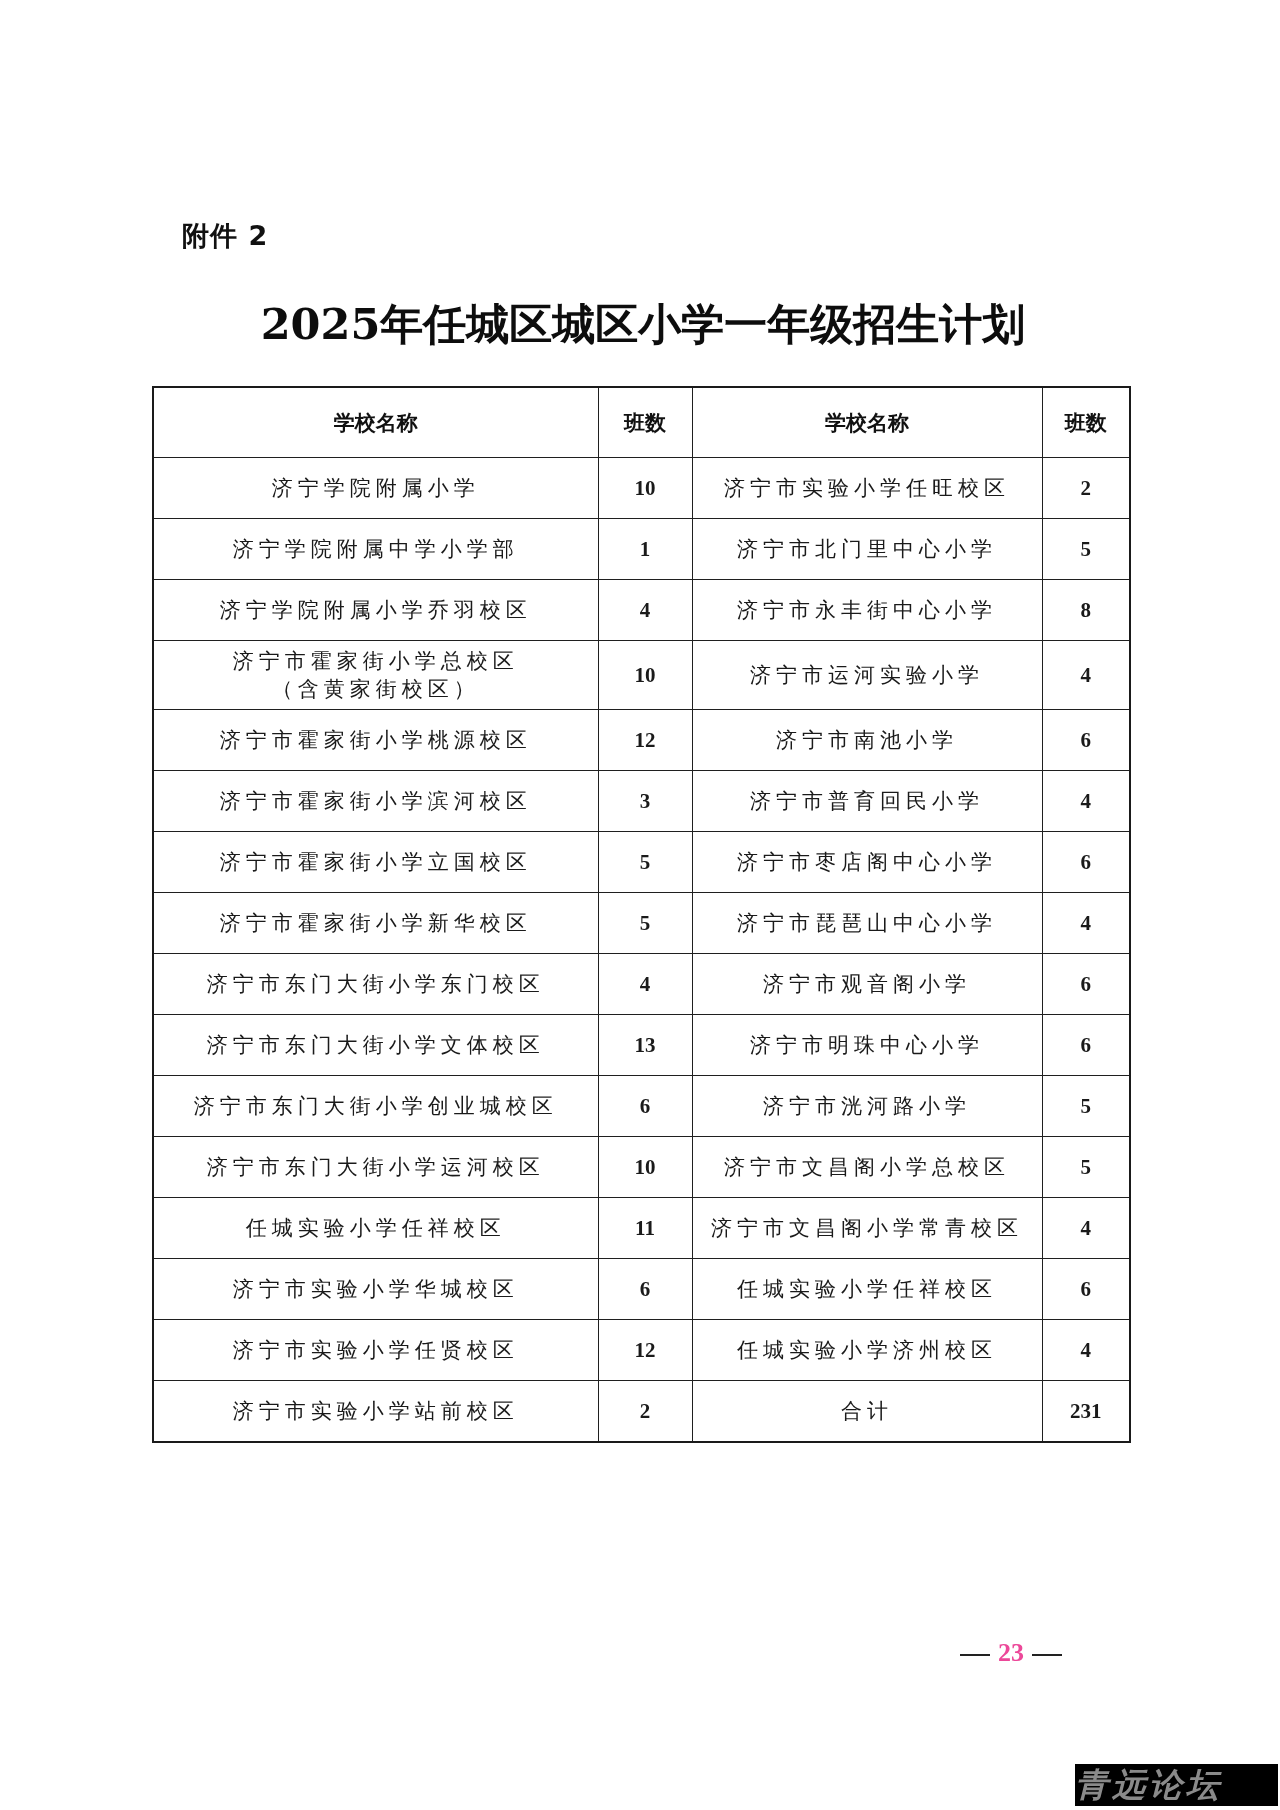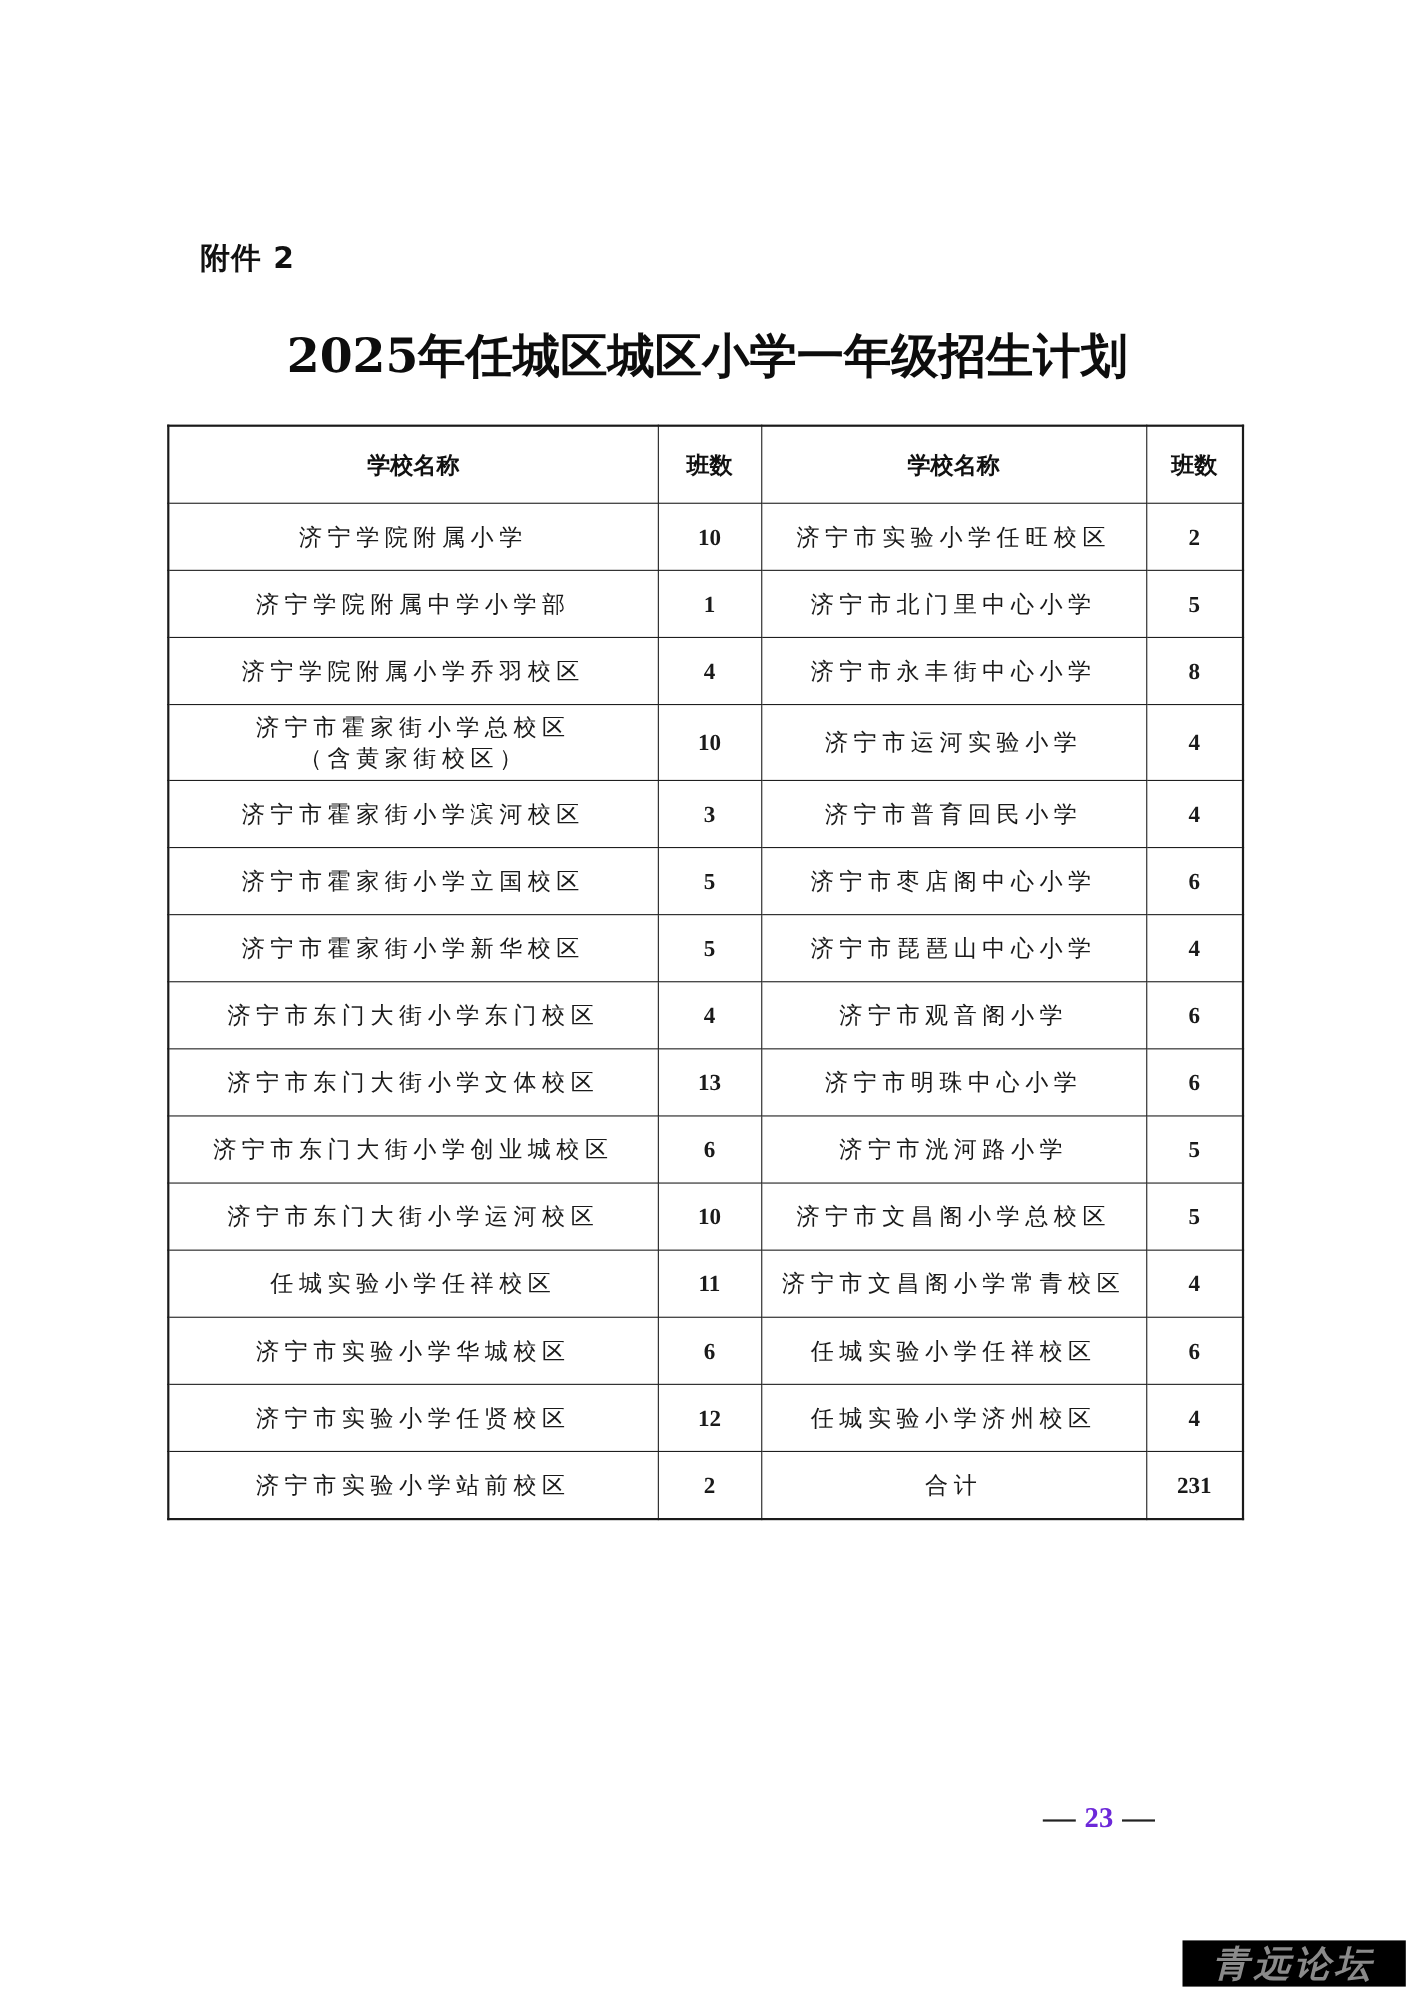--- a/index.html
+++ b/index.html
@@ -83,26 +83,26 @@
       font-family: "Liberation Serif", "DejaVu Serif", serif;
       font-weight: bold;
       font-size: 22px;
     }
     .name-line { display: block; }
     .page-number {
       position: absolute;
       left: 940px;
       top: 1636px;
       width: 130px;
-      text-align: left;
+      text-align: right;
       font-family: "Liberation Serif", "DejaVu Serif", serif;
       font-weight: bold;
       font-size: 26px;
       line-height: 34px;
-      color: #6d28d9;
+      color: #ec4899;
       white-space: nowrap;
     }
     .page-number .dash {
       display: inline-block;
       width: 30px;
       height: 2px;
       background: #222;
       vertical-align: middle;
       margin: 0 8px;
     }
@@ -112,21 +112,20 @@
       top: 1764px;
       width: 203px;
       height: 42px;
       background: #000000;
       color: #8a8a8a;
       font-family: "DejaVu Sans", "Liberation Sans", sans-serif;
       font-weight: bold;
       font-style: italic;
       font-size: 33px;
       line-height: 42px;
-      text-align: center;
       letter-spacing: 4px;
       overflow: hidden;
     }
   </style>
 </head>
 <body>
 
 <div class="attachment-label">附件 2</div>
 
 <div class="doc-title">2025年任城区城区小学一年级招生计划</div>
@@ -168,20 +167,26 @@
     <tr class="tall">
       <td class="name">
         <span class="name-line">济宁市霍家街小学总校区</span>
         <span class="name-line">（含黄家街校区）</span>
       </td>
       <td class="num">10</td>
       <td class="name">济宁市运河实验小学</td>
       <td class="num">4</td>
     </tr>
     <tr>
+      <td class="name">济宁市霍家街小学桃源校区</td>
+      <td class="num">12</td>
+      <td class="name">济宁市南池小学</td>
+      <td class="num">6</td>
+    </tr>
+    <tr>
       <td class="name">济宁市霍家街小学滨河校区</td>
       <td class="num">3</td>
       <td class="name">济宁市普育回民小学</td>
       <td class="num">4</td>
     </tr>
     <tr>
       <td class="name">济宁市霍家街小学立国校区</td>
       <td class="num">5</td>
       <td class="name">济宁市枣店阁中心小学</td>
       <td class="num">6</td>

